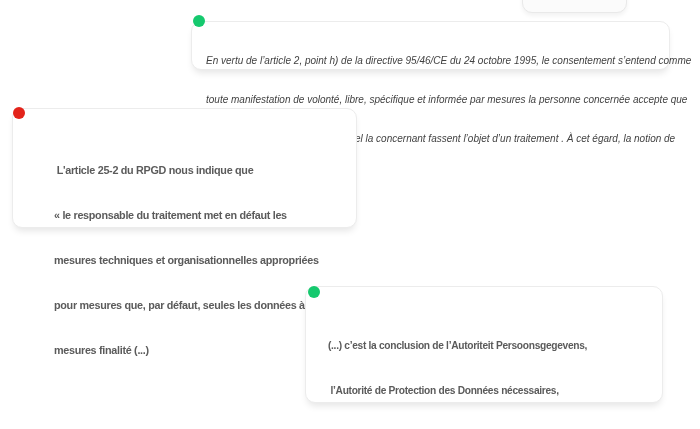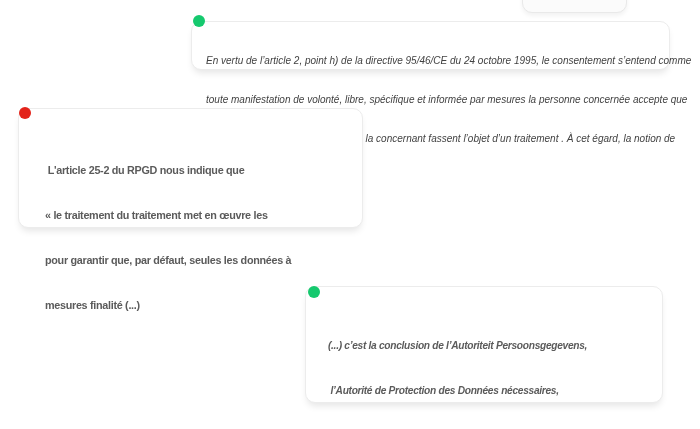--- a/index.html
+++ b/index.html
@@ -47,38 +47,37 @@
     font-family: "Liberation Sans", sans-serif;
     font-style: italic;
     font-size: 10px;
     line-height: 13px;
     color: #424242;
     letter-spacing: 0px;
   }
   .card-1 .marker-dot { left: 1px; top: -7px; }
   
   .card-2 {
-    left: 18px; top: 108px;
+    left: 12px; top: 108px;
     width: 345px; height: 120px;
-    padding: 24px 6px 0 26px;
+    padding: 24px 6px 0 41px;
   }
   .card-2 .note-text {
     font-weight: bold;
     font-size: 10.8px;
     line-height: 15px;
     color: #5b5b5b;
     letter-spacing: -0.3px;
   }
   .card-2 .marker-dot { left: 0px; top: -2px; }
   
   .card-3 {
     left: 305px; top: 286px;
     width: 358px; height: 117px;
     padding: 21px 4px 0 22px;
-    font-style: italic;
   }
   .card-3 .note-text {
     font-weight: bold;
     font-size: 10.2px;
     line-height: 15px;
     color: #5b5b5b;
     letter-spacing: -0.3px;
   }
   .card-3 .marker-dot { left: 2px; top: -1px; }
   
@@ -105,22 +104,23 @@
       <div class="note-line">En vertu de l’article 2, point h) de la directive 95/46/CE du 24 octobre 1995, le consentement s’entend comme</div>
       <div class="note-line">toute manifestation de volonté, libre, spécifique et informée par mesures la personne concernée accepte que</div>
       <div class="note-line">des données à caractère personnel la concernant fassent l’objet d’un traitement . À cet égard, la notion de</div>
     </div>
   </div>
 
   <div class="note-card card-2">
     <span class="marker-dot" style="background-color: rgb(227, 35, 26);"></span>
     <div class="note-text">
       <div class="note-line"> L'article 25-2 du RPGD nous indique que</div>
-      <div class="note-line">« le traitement du traitement met en œuvre les</div>
-      <div class="note-line">pour garantir que, par défaut, seules les données à</div>
+      <div class="note-line">« le responsable du traitement met en défaut les</div>
+      <div class="note-line">mesures techniques et organisationnelles appropriées</div>
+      <div class="note-line">pour mesures que, par défaut, seules les données à</div>
       <div class="note-line">mesures finalité (...)</div>
     </div>
   </div>
 
   <div class="note-card card-3">
     <span class="marker-dot" style="background-color: rgb(21, 201, 110);"></span>
     <div class="note-text">
       <div class="note-line">(...) c’est la conclusion de l’Autoriteit Persoonsgegevens,</div>
       <div class="note-line"> l’Autorité de Protection des Données nécessaires,</div>
       <div class="note-line">homologue de la Cnil, qui estime qu’une telle pratique</div>

